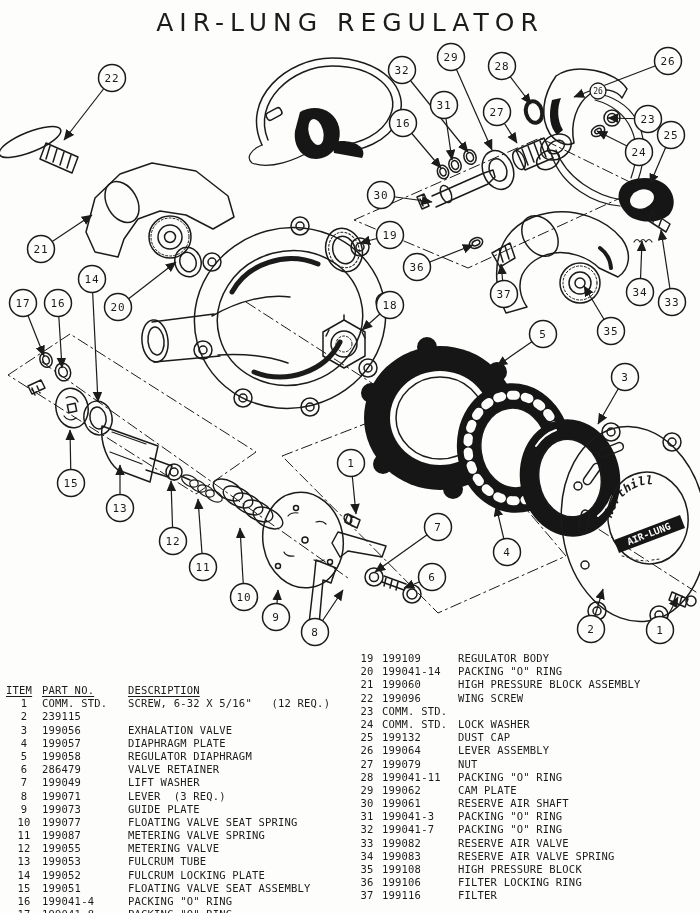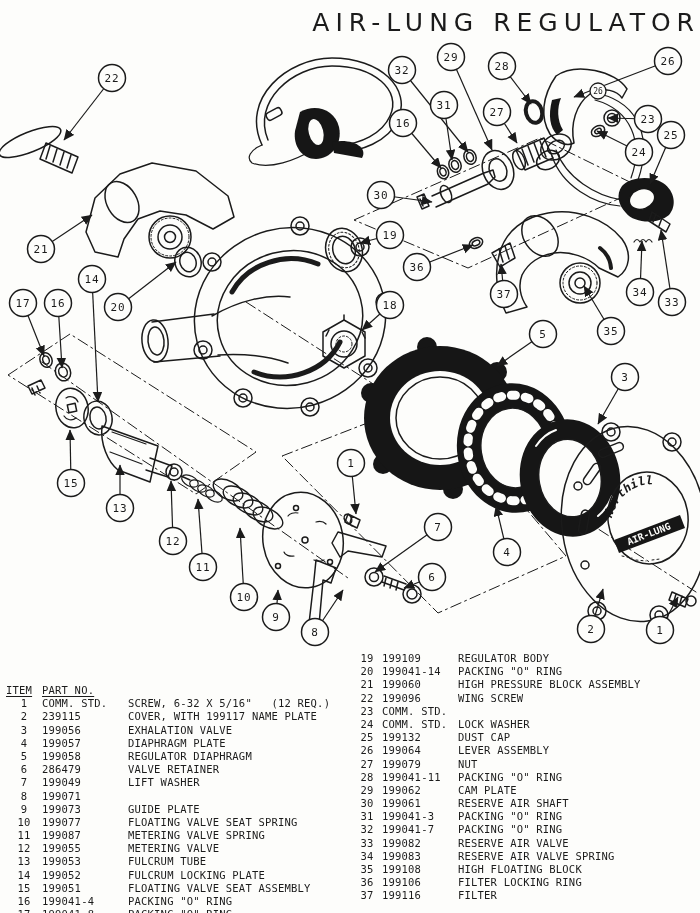--- a/index.html
+++ b/index.html
@@ -2,21 +2,21 @@
 <html><head>
 <meta charset="utf-8">
 <style>
   html,body{margin:0;padding:0;}
   body{
     width:700px;height:913px;position:relative;overflow:hidden;
     background:#fdfdfb;color:#1b1b1b;
     font-family:"DejaVu Sans Mono", monospace;
   }
   .page-title{
-    position:absolute;top:8px;left:0;width:100%;text-align:right;
+    position:absolute;top:8px;left:0;width:100%;text-align:center;
     font-family:"DejaVu Sans", sans-serif;
     font-size:25px;letter-spacing:6px;white-space:nowrap;
   }
   #diagram{position:absolute;top:0;left:0;}
   .tbl{position:absolute;font-size:10.5px;letter-spacing:.2px;}
   .tbl .row{display:grid;height:13.2px;line-height:13.2px;white-space:pre;}
   .tbl-left{left:6px;top:684px;width:342px;}
   .tbl-left .row{grid-template-columns:36px 86px 1fr;}
   .tbl-right{left:352px;top:652px;width:346px;}
   .tbl-right .row{grid-template-columns:30px 76px 1fr;}
@@ -471,29 +471,29 @@
         <text x="660" y="630" text-anchor="middle" dy=".35em" font-size="11" letter-spacing="1" fill="#1b1b1b">1</text>
       </g>
       <g>
         <circle cx="598" cy="91" r="8" fill="#fdfdfb" stroke="#1b1b1b" stroke-width="1.3"></circle>
         <text x="598" y="91" text-anchor="middle" dy=".35em" font-size="8" fill="#1b1b1b">26</text>
       </g>
     </g>
 </svg>
 
 <div class="tbl tbl-left" id="tbl-left">
-    <div class="row hdr"><span>ITEM</span><span>PART NO.</span></div>
+    <div class="row hdr"><span>ITEM</span><span>PART NO.</span><span>DESCRIPTION</span></div>
     <div class="row"><span class="item-col">1</span><span>COMM. STD.</span><span>SCREW, 6-32 X 5/16"   (12 REQ.)</span></div>
-    <div class="row"><span class="item-col">2</span><span>239115</span><span>COVER, WITH 199117 NAME PLATE</span></div>
+    <div class="row"><span class="item-col">2</span><span>239115</span></div>
     <div class="row"><span class="item-col">3</span><span>199056</span><span>EXHALATION VALVE</span></div>
     <div class="row"><span class="item-col">4</span><span>199057</span><span>DIAPHRAGM PLATE</span></div>
     <div class="row"><span class="item-col">5</span><span>199058</span><span>REGULATOR DIAPHRAGM</span></div>
     <div class="row"><span class="item-col">6</span><span>286479</span><span>VALVE RETAINER</span></div>
     <div class="row"><span class="item-col">7</span><span>199049</span><span>LIFT WASHER</span></div>
-    <div class="row"><span class="item-col">8</span><span>199071</span></div>
+    <div class="row"><span class="item-col">8</span><span>199071</span><span>LEVER  (3 REQ.)</span></div>
     <div class="row"><span class="item-col">9</span><span>199073</span><span>GUIDE PLATE</span></div>
     <div class="row"><span class="item-col">10</span><span>199077</span><span>FLOATING VALVE SEAT SPRING</span></div>
     <div class="row"><span class="item-col">11</span><span>199087</span><span>METERING VALVE SPRING</span></div>
     <div class="row"><span class="item-col">12</span><span>199055</span><span>METERING VALVE</span></div>
     <div class="row"><span class="item-col">13</span><span>199053</span><span>FULCRUM TUBE</span></div>
     <div class="row"><span class="item-col">14</span><span>199052</span><span>FULCRUM LOCKING PLATE</span></div>
     <div class="row"><span class="item-col">15</span><span>199051</span><span>FLOATING VALVE SEAT ASSEMBLY</span></div>
     <div class="row"><span class="item-col">16</span><span>199041-4</span><span>PACKING "O" RING</span></div>
     <div class="row"><span class="item-col">17</span><span>199041-8</span><span>PACKING "O" RING</span></div>
     <div class="row"><span class="item-col">18</span><span>199111</span><span>NUT</span></div>
@@ -508,16 +508,16 @@
     <div class="row"><span class="item-col">25</span><span>199132</span><span>DUST CAP</span></div>
     <div class="row"><span class="item-col">26</span><span>199064</span><span>LEVER ASSEMBLY</span></div>
     <div class="row"><span class="item-col">27</span><span>199079</span><span>NUT</span></div>
     <div class="row"><span class="item-col">28</span><span>199041-11</span><span>PACKING "O" RING</span></div>
     <div class="row"><span class="item-col">29</span><span>199062</span><span>CAM PLATE</span></div>
     <div class="row"><span class="item-col">30</span><span>199061</span><span>RESERVE AIR SHAFT</span></div>
     <div class="row"><span class="item-col">31</span><span>199041-3</span><span>PACKING "O" RING</span></div>
     <div class="row"><span class="item-col">32</span><span>199041-7</span><span>PACKING "O" RING</span></div>
     <div class="row"><span class="item-col">33</span><span>199082</span><span>RESERVE AIR VALVE</span></div>
     <div class="row"><span class="item-col">34</span><span>199083</span><span>RESERVE AIR VALVE SPRING</span></div>
-    <div class="row"><span class="item-col">35</span><span>199108</span><span>HIGH FLOATING BLOCK</span></div>
+    <div class="row"><span class="item-col">35</span><span>199108</span><span>HIGH PRESSURE BLOCK</span></div>
     <div class="row"><span class="item-col">36</span><span>199106</span><span>FILTER LOCKING RING</span></div>
     <div class="row"><span class="item-col">37</span><span>199116</span><span>FILTER</span></div>
   </div>
 
 </body></html>

